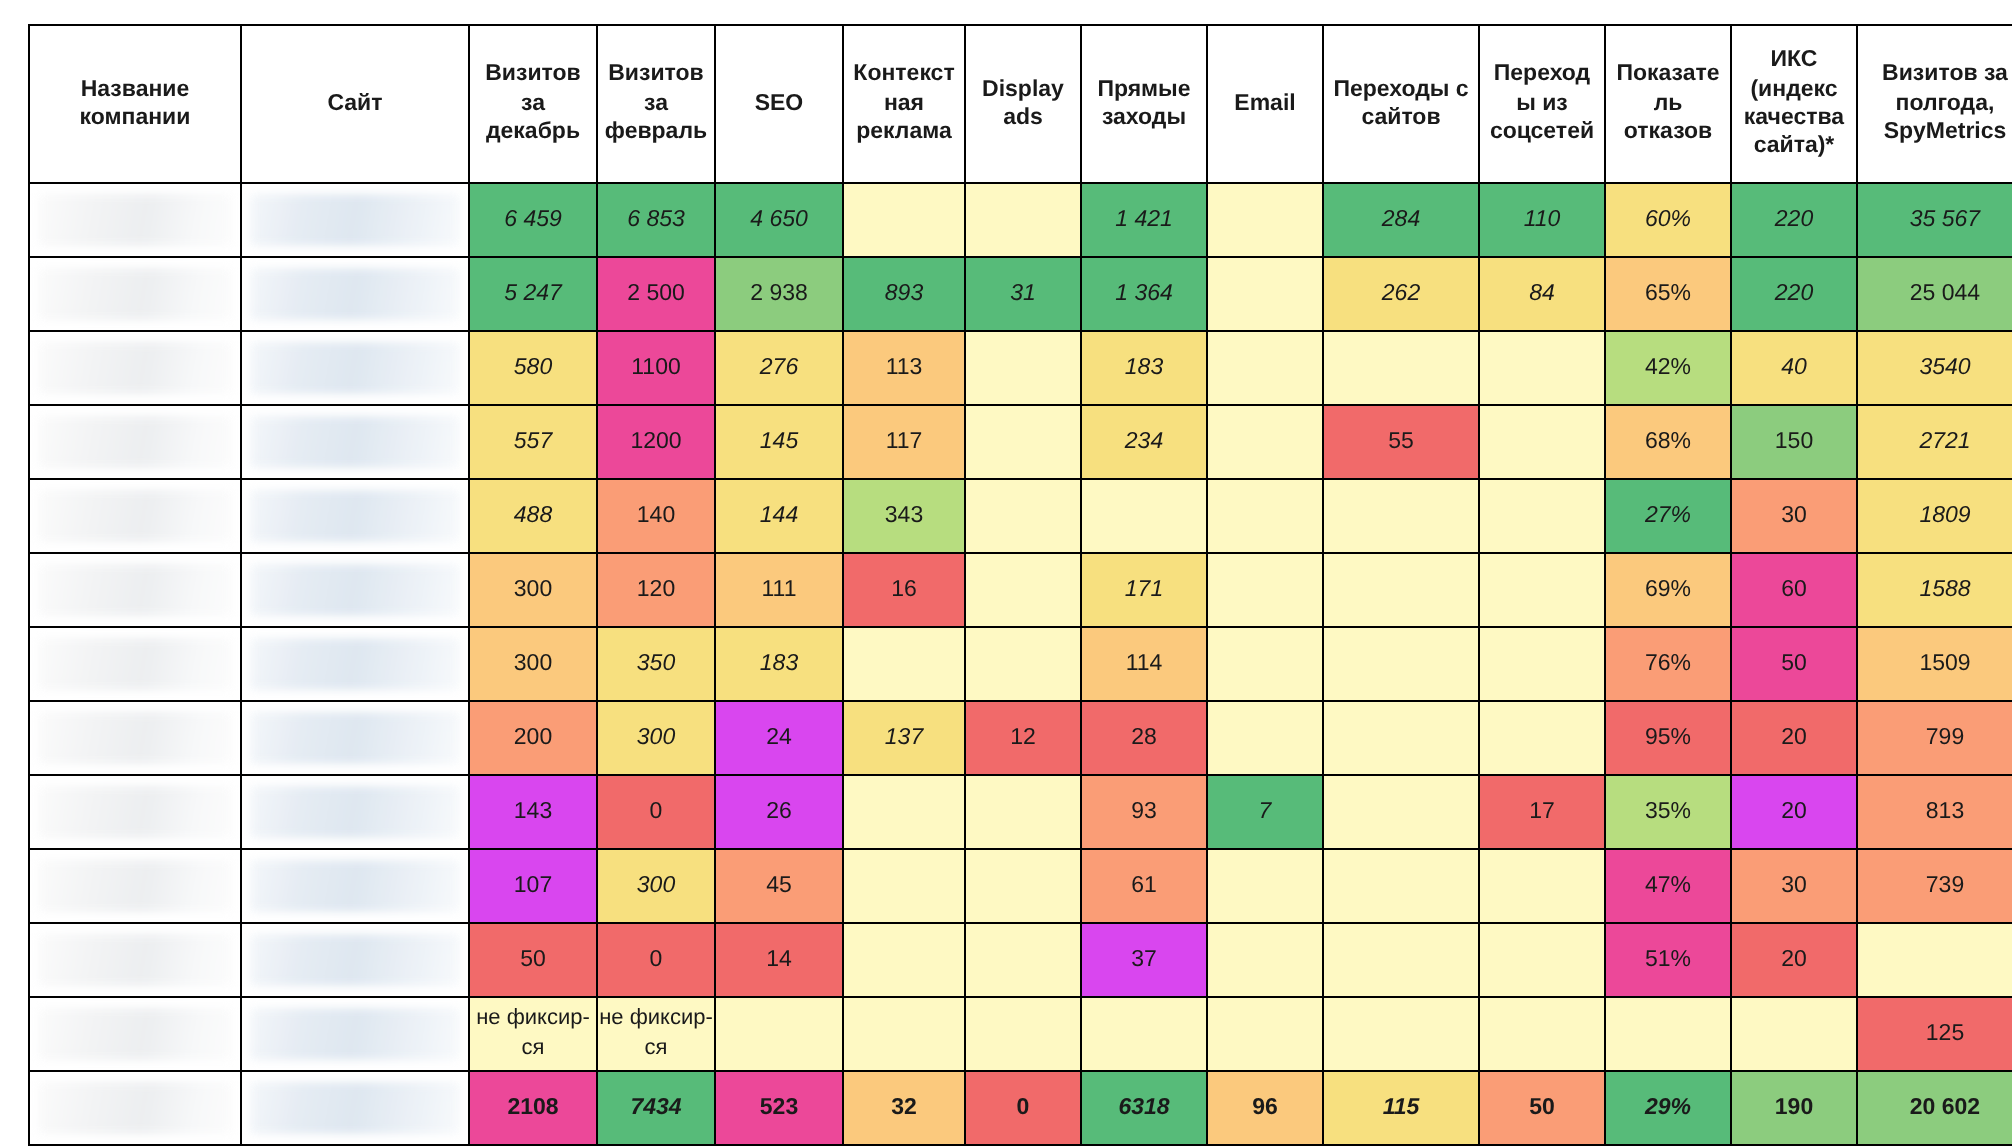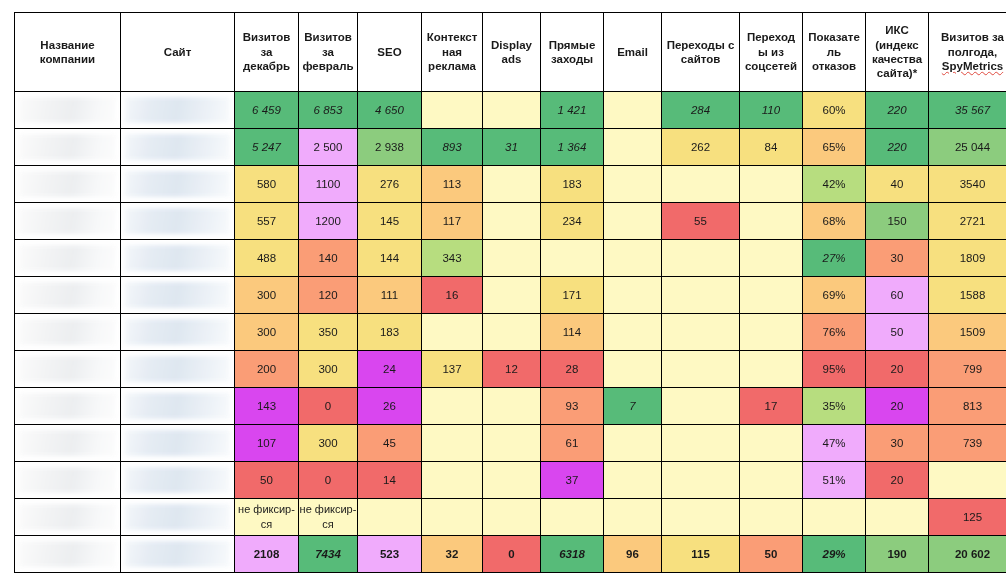--- a/index.html
+++ b/index.html
@@ -68,31 +68,30 @@
     opacity: .95;
   }
   td.redact.site .blurbar {
     background: linear-gradient(100deg,#f4f7fa 0%,#e4ebf3 25%,#dde6f0 50%,#eaf0f6 75%,#f8fafc 100%);
   }
 
   
   .c-g1 { background: #57bb79; font-style: italic; }   
   .c-g2 { background: #8ccc7e; }   
   .c-g3 { background: #b7dd7f; }   
-  .c-y1 { background: #f0abfc; }   
-  .c-y2 { background: #f7e07f; }   
+  .c-y1 { background: #ec4899; }   
+  .c-y2 { background: #f7e07f; font-style: italic; }   
   .c-o1 { background: #fbc97d; }   
   .c-o2 { background: #fa9d76; margin-top: 17px; }   
   .c-r1 { background: #d946ef; }   
   .c-r2 { background: #f16a6a; margin-top: 36px; }   
   .c-w  { background: #fef9c3; }
 
   .nofix-txt { font-size: 11px; }
   .spell {
-    text-decoration: underline;
     text-decoration-style: wavy;
     text-decoration-color: #e04a3f;
     text-decoration-thickness: 1px;
   }
 </style>
 </head>
 <body>
 
 <div id="sheet">
   <table class="grid">

